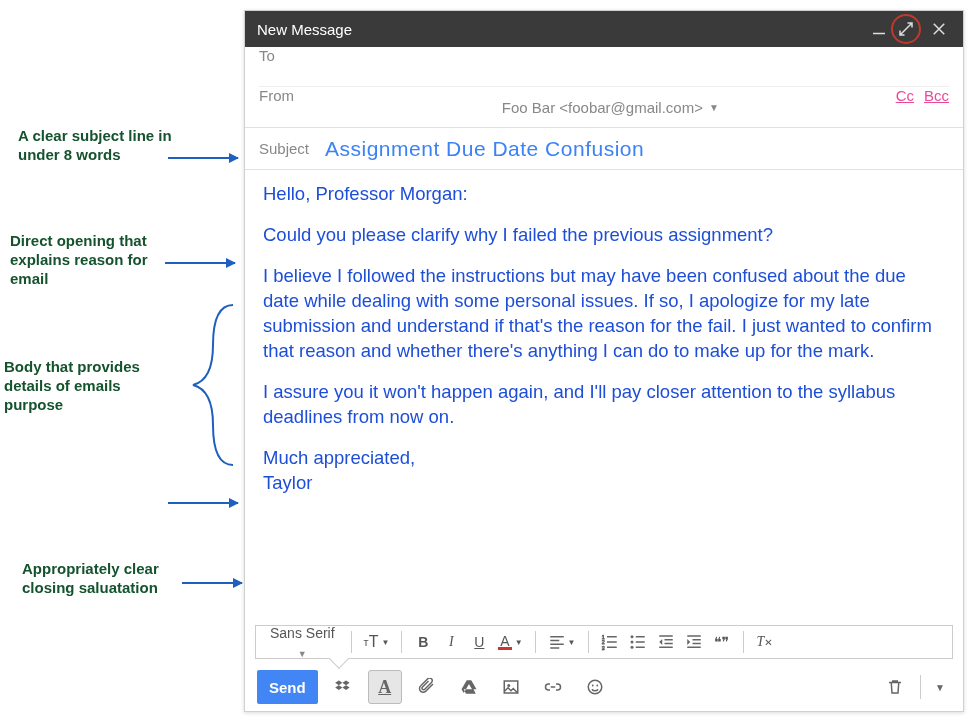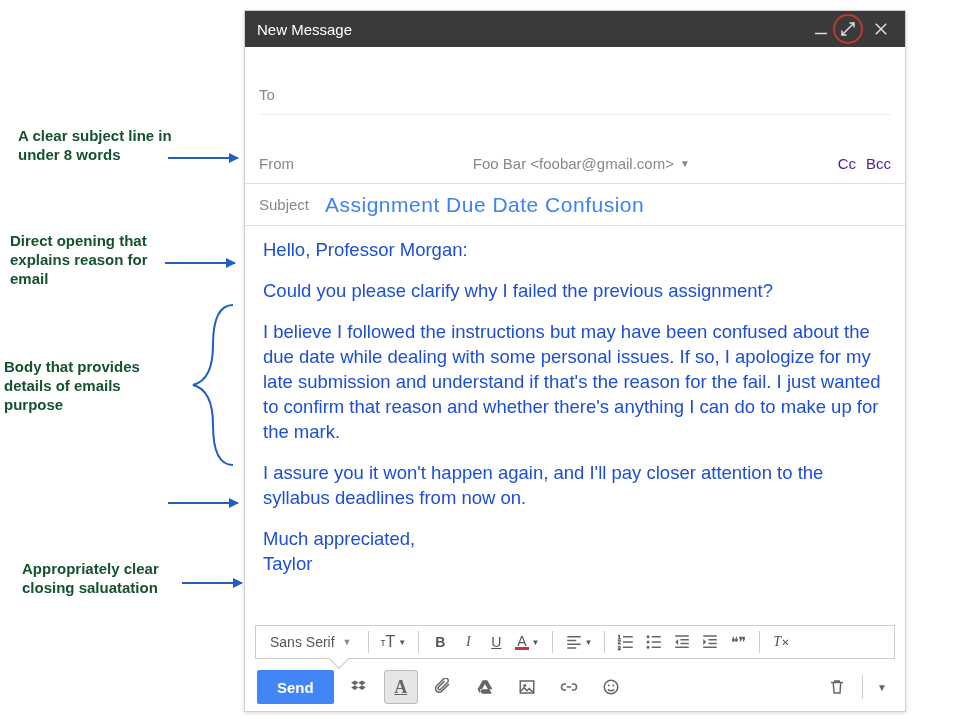--- a/index.html
+++ b/index.html
@@ -38,21 +38,21 @@
     border-left: 10px solid #1f5fbf;
     border-top: 5px solid transparent;
     border-bottom: 5px solid transparent;
   }
   svg.brace { position: absolute; }
 
   
   .compose {
     position: absolute;
     left: 244px; top: 10px;
-    width: 662px;
+    width: 720px;
     height: 702px;
     border: 1px solid #d0d0d0;
     background: #fff;
     display: flex;
     flex-direction: column;
     box-shadow: 0 1px 4px rgba(0,0,0,.15);
   }
 
   .titlebar {
     background: #3a3a3a;
@@ -78,43 +78,41 @@
     width: 30px; height: 30px;
     display: flex; align-items: center; justify-content: center;
   }
 
   .fields {
     border-bottom: 1px solid #e0e0e0;
     padding: 0 14px;
   }
   .field-row {
     display: flex;
-    align-items: center;
     height: 40px;
     font-size: 15px;
     color: #888;
     border-bottom: 1px solid #eee;
-    margin-top: 28px;
   }
   .field-row:last-child { border-bottom: none; }
   .field-row .label { width: 66px; }
   .field-row input.to-input {
     flex: 1;
     border: none; outline: none;
     font-size: 16px; color: #222;
   }
   .from-val {
     flex: 1;
     text-align: center;
     color: #888;
     font-size: 15px;
     display: flex; align-items: center; justify-content: center; gap: 6px;
   }
   .ccbcc { display: flex; gap: 10px; }
-  .ccbcc span { cursor: pointer; color: #4c1d95; }
+  .ccbcc span { cursor: pointer; color: #ec4899; text-decoration: underline; }
 
   .subject-row {
     display: flex; align-items: center;
     height: 42px;
     padding: 0 14px;
     border-bottom: 1px solid #e0e0e0;
     font-size: 16px;
   }
   .subject-row .label { color: #888; width: 66px; font-size: 15px; }
   .subject-row .subj {
@@ -150,20 +148,21 @@
   .fmt-btn {
     min-width: 26px; height: 26px;
     display: flex; align-items: center; justify-content: center;
     cursor: pointer;
     border-radius: 2px;
     padding: 0 4px;
   }
   .fmt-font {
     display: flex; align-items: center; gap: 8px;
     padding: 0 8px;
+    flex-direction: column;
   }
   .fmt-font .caret { font-size: 9px; color: #888; }
 
   
   .fmt-pointer {
     position: absolute;
     bottom: -8px; left: 76px;
     width: 14px; height: 14px;
     background: #fff;
     border-left: 1px solid #ccc;
@@ -177,21 +176,21 @@
     display: flex;
     align-items: center;
     padding: 0 12px;
     gap: 8px;
   }
   .send-btn {
     background: #4285f4;
     color: #fff;
     border: none;
     height: 34px;
-    padding: 0 20px;
+    padding: 0 12px;
     font-size: 15px;
     font-weight: bold;
     border-radius: 2px;
     cursor: pointer;
   }
   .act-btn {
     width: 34px; height: 34px;
     display: flex; align-items: center; justify-content: center;
     cursor: pointer;
     color: #666;

